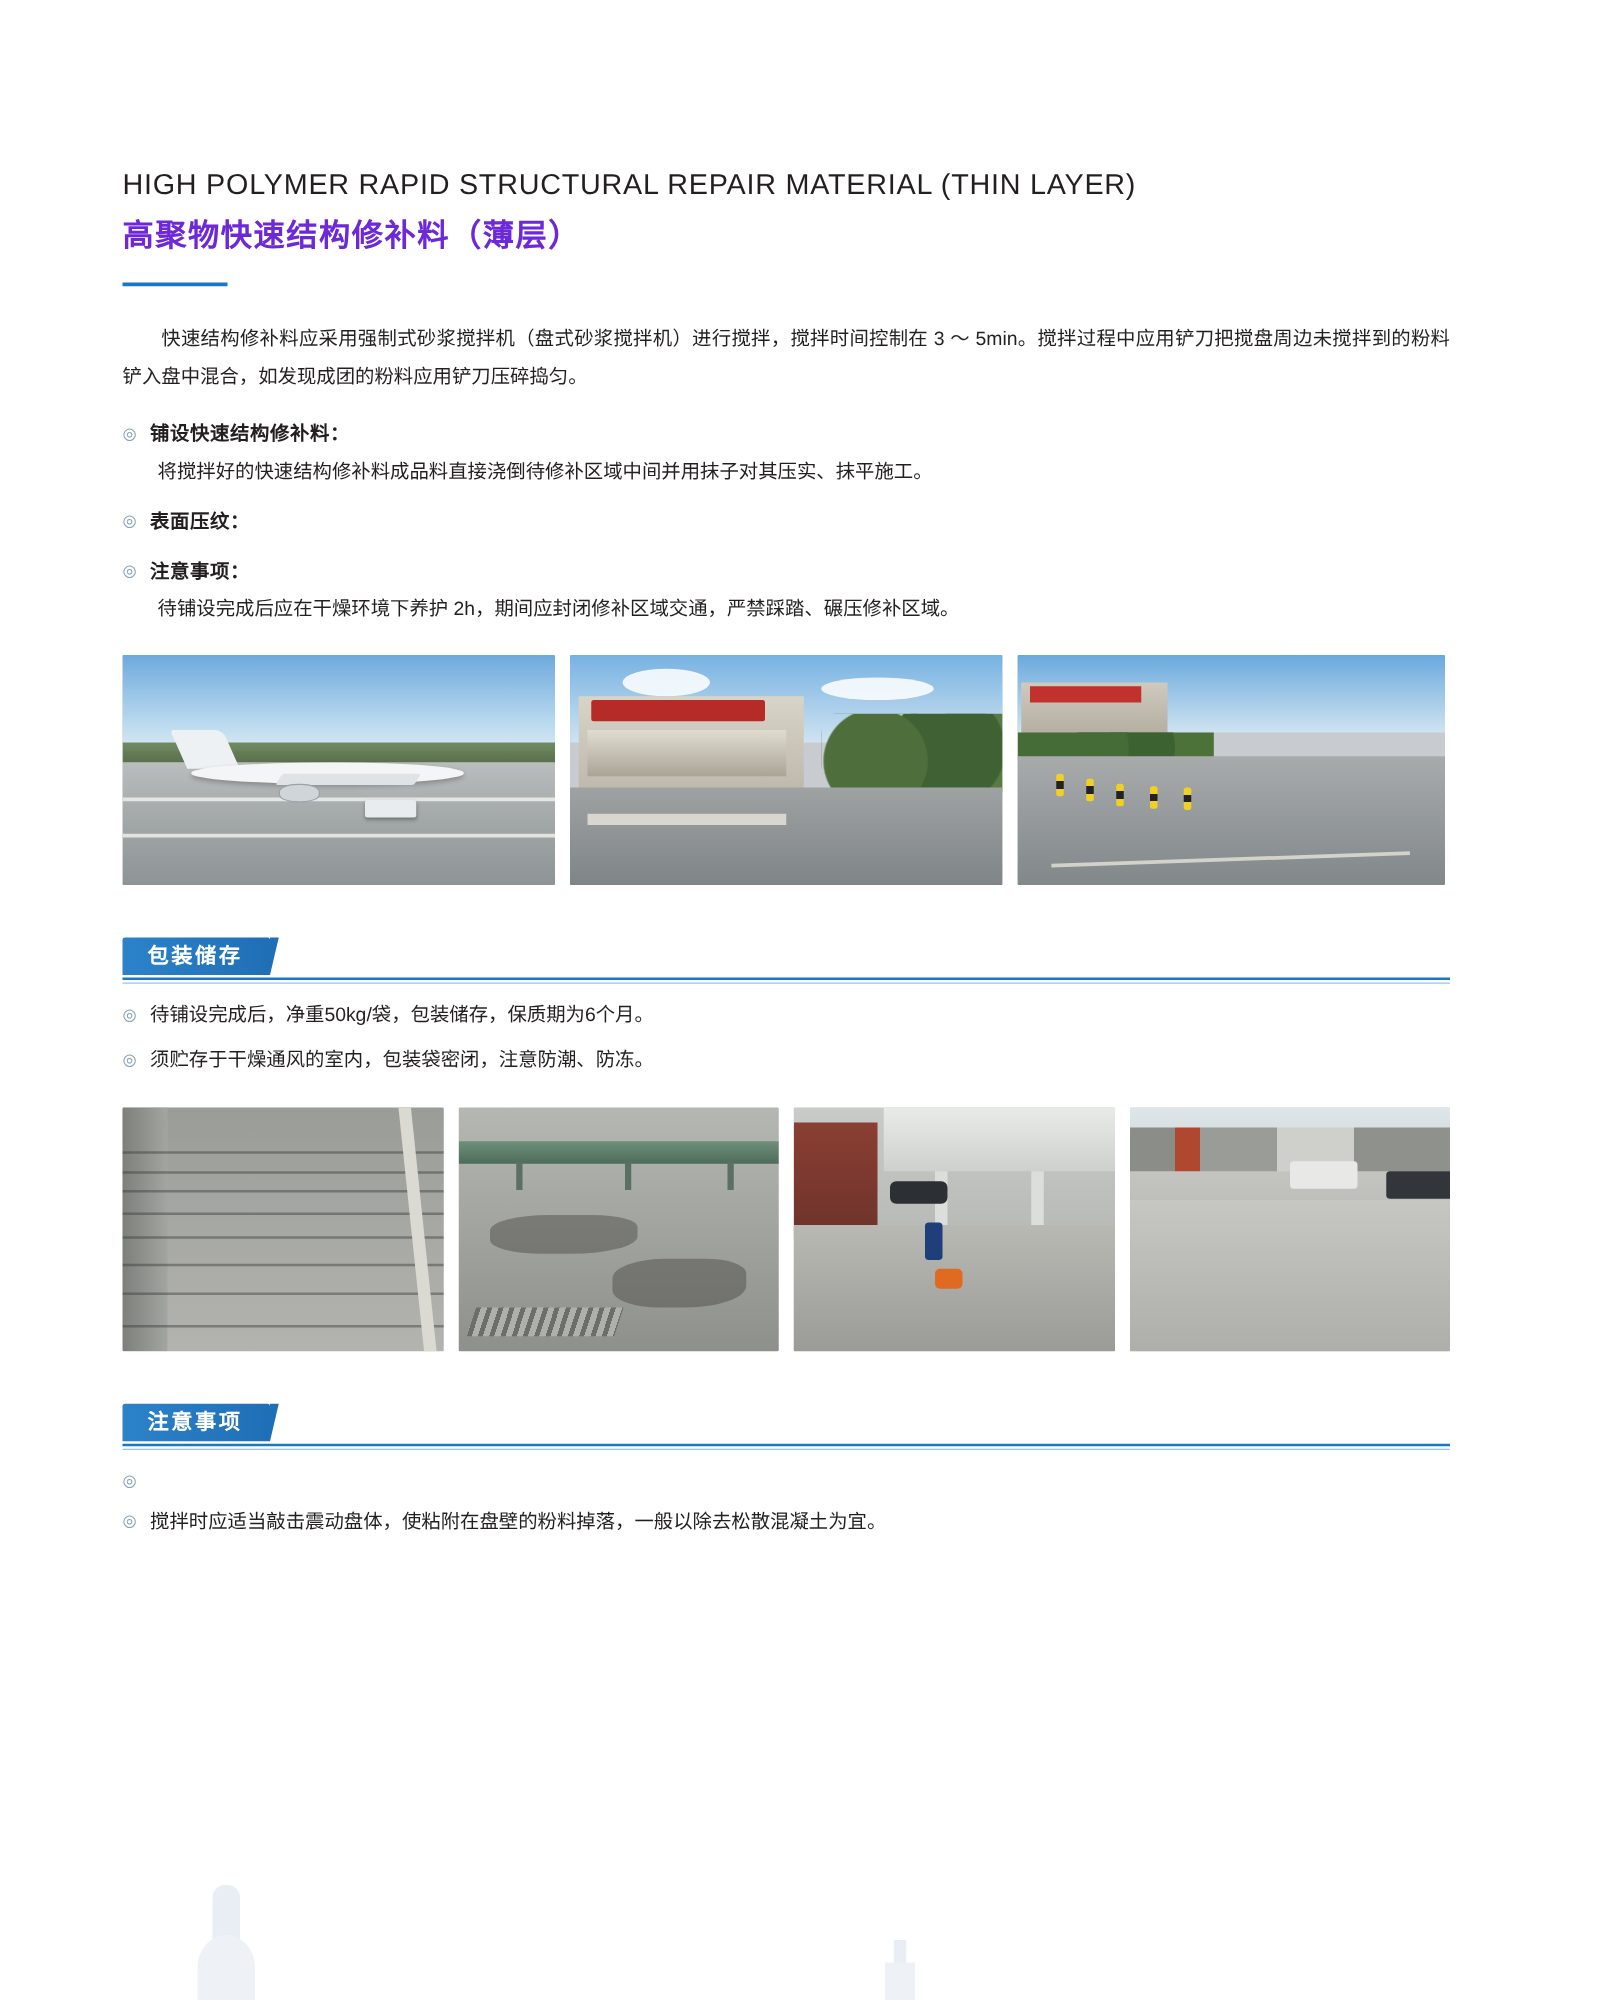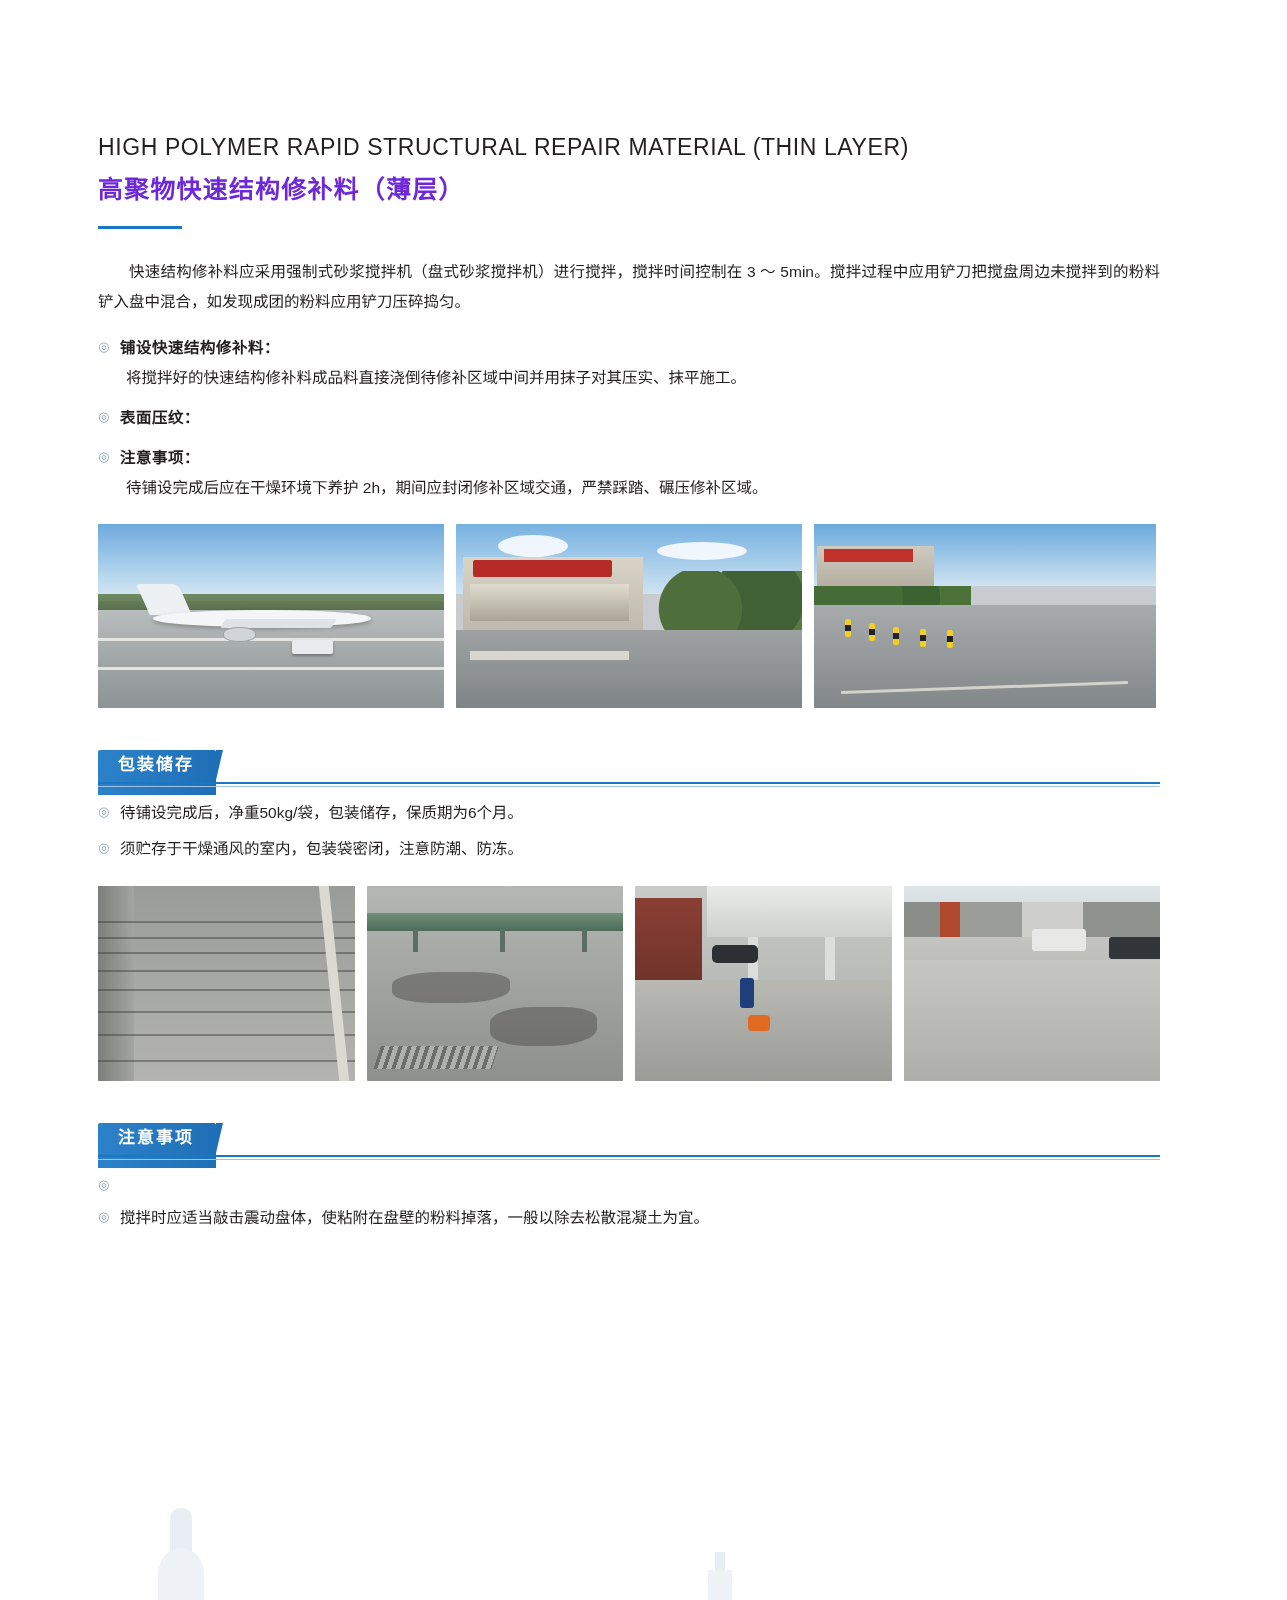--- a/index.html
+++ b/index.html
@@ -178,21 +178,21 @@
   .section {
     margin-top: 42px;
   }
   .sec-head {
     position: relative;
     height: 34px;
   }
   .sec-tab {
     position: absolute;
     left: 0; top: 0;
-    height: 45px;
+    height: 30px;
     padding: 0 22px 0 20px;
     background: linear-gradient(90deg, #2c82c9 0%, #1f6fb6 100%);
     color: #ffffff;
     font-size: 17px;
     font-weight: 700;
     letter-spacing: 2px;
     line-height: 30px;
     border-radius: 2px 2px 0 0;
   }
   .sec-tab::after {

